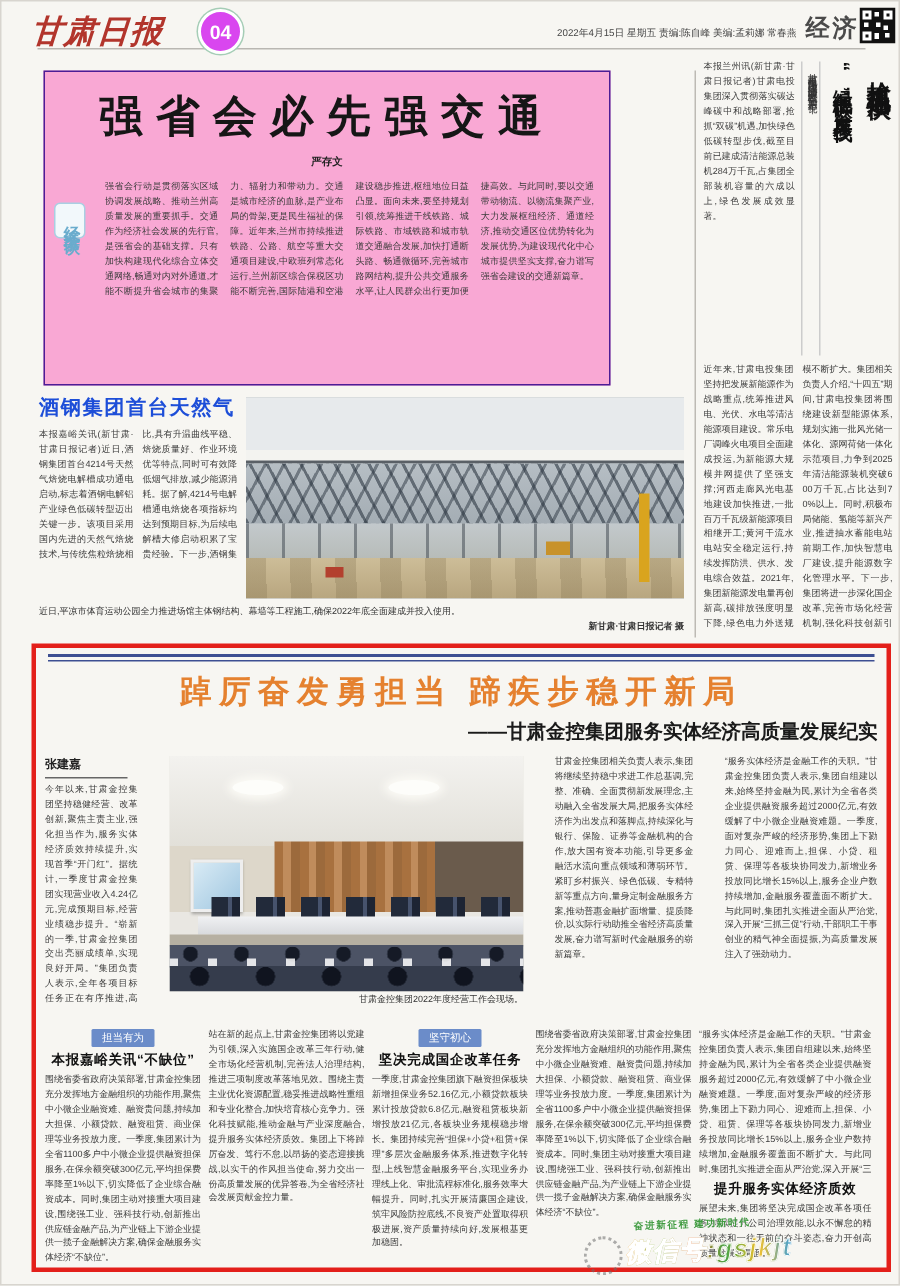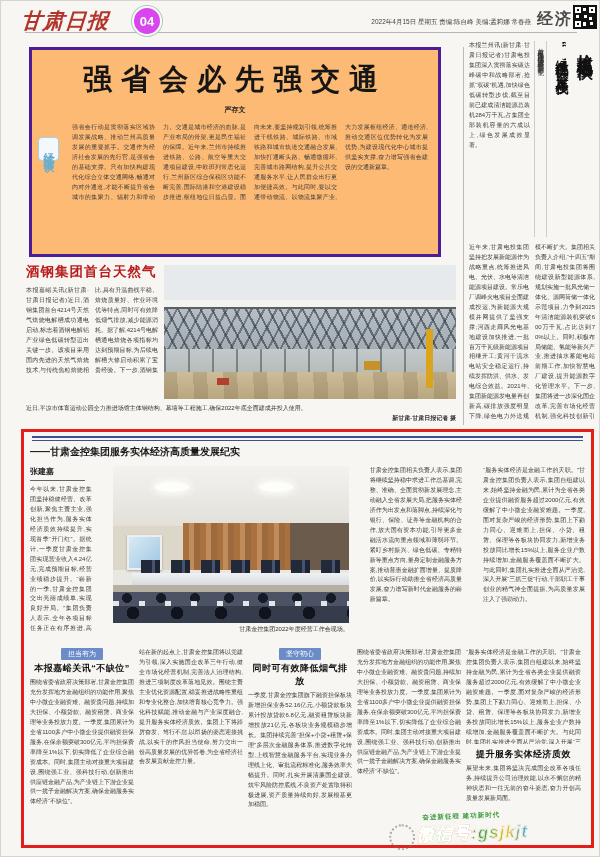--- a/index.html
+++ b/index.html
@@ -13,31 +13,31 @@
   .pagenum { position:absolute; left:131px; top:5px; width:30px; height:30px; border-radius:50%; background:#d946ef; border:2px solid #fff; box-shadow:0 0 0 1px #a5cdb6; color:#fff; font-weight:bold; font-size:13px; display:flex; align-items:center; justify-content:center; z-index:2; }
   .dateline { position:absolute; left:300px; top:17px; width:230px; text-align:right; font-size:6.5px; color:#444; }
   .section-label { position:absolute; left:536px; top:8px; font-size:16px; font-weight:bold; color:#4a4a4a; letter-spacing:2px; }
   .qr { position:absolute; left:572px; top:4px; width:24px; height:24px; }
 
   
   .tiny { font-size:6px; line-height:1.66; text-align:justify; color:#3b3b3b; word-break:break-all; overflow:hidden; }
   .caption { font-size:6px; color:#333; line-height:1.5; }
 
   
-  .qs-box { position:absolute; left:28px; top:46px; width:412px; height:210px; border:3px solid #4c1d95; background:#fdba74; }
+  .qs-box { position:absolute; left:28px; top:46px; width:378px; height:210px; border:1px solid #4c1d95; background:#f9a8d4; }
   .qs-title { margin-top:10px; text-align:center; font-size:29px; font-weight:bold; color:#161616; letter-spacing:9px; }
   .qs-author { margin-top:5px; text-align:center; font-size:7px; font-weight:bold; color:#222; }
   .qs-bodywrap { position:relative; margin:8px 10px 0 40px; height:140px; }
   .econ-tag { position:absolute; left:-34px; top:14px; writing-mode:vertical-rl; font-size:11px; font-weight:bold; color:#6aaccd; letter-spacing:3px; border:1px solid #a9cfe2; background:#f2f8fb; border-radius:4px; padding:5px 2px; }
   .qs-body { height:140px; column-count:4; column-gap:8px; }
 
   
   .jg { position:absolute; left:25px; top:262px; width:430px; height:138px; }
   .jg-left { position:absolute; left:0; top:0; width:132px; height:138px; }
-  .jg-title { font-size:13.5px; font-weight:bold; color:#b91c1c; line-height:1.35; letter-spacing:1px; }
+  .jg-title { font-size:13.5px; font-weight:bold; color:#1d4ed8; line-height:1.35; letter-spacing:1px; }
   .jg-body { margin-top:5px; height:92px; column-count:2; column-gap:6px; }
   .jg-photo { position:absolute; left:138px; top:2px; width:292px; height:134px; overflow:hidden; background:#b3bcc2; }
   .cap-row { position:absolute; left:25px; top:403px; width:430px; }
   .cap-credit { text-align:right; font-weight:bold; margin-top:1px; }
 
   .v-div { position:absolute; left:462px; top:46px; width:1px; height:378px; background:#bdbab4; }
 
   
   .rc { position:absolute; left:468px; top:40px; width:126px; height:384px; }
   .rc-top { display:flex; flex-direction:row; height:196px; }
@@ -45,21 +45,21 @@
   .rc-sub { writing-mode:vertical-rl; font-size:6.5px; color:#333; line-height:1.1; width:13px; margin-left:4px; border-left:1px solid #ccc; border-right:1px solid #ccc; padding:2px 1px; letter-spacing:1px; }
   .rc-t { writing-mode:vertical-rl; font-weight:bold; color:#111; letter-spacing:2px; }
   .rc-t2 { font-size:13px; width:20px; margin-left:4px; }
   .rc-t1 { font-size:16px; width:22px; margin-left:3px; }
   .rc-body { margin-top:6px; height:180px; column-count:2; column-gap:6px; }
 
   
   .red-box { position:absolute; left:20px; top:428px; width:573px; height:419px; border:3px solid #e31f1a; padding:4px 6px; }
   .blue-rule { height:5px; border-top:2px solid #3d4f92; border-bottom:1px solid #3d4f92; margin:0 2px; }
   .jk-title { margin-top:6px; text-align:center; font-size:21px; font-weight:bold; color:#e5812f; letter-spacing:5px; }
-  .jk-sub { margin-top:4px; text-align:left; font-size:10px; font-weight:bold; color:#1a1a1a; }
+  .jk-sub { margin-top:4px; text-align:right; font-size:13px; font-weight:bold; color:#1a1a1a; }
   .rowA { display:flex; margin-top:7px; height:176px; gap:21px; }
   .colAuthor { width:72px; }
   .jk-author { font-size:8px; font-weight:bold; color:#222; border-bottom:1px solid #666; padding-bottom:3px; margin-bottom:4px; width:90%; }
   .colAuthor .tiny { height:148px; }
   .photoWrap { width:236px; }
   .cp { position:relative; width:236px; height:157px; overflow:hidden; background:#e9e7e2; }
   .photoWrap .caption { text-align:right; margin-top:2px; }
   .colA { width:108px; } .colA .tiny { height:176px; }
   .colB { width:119px; } .colB .tiny { height:176px; }
   .rowB { display:flex; margin-top:6px; height:188px; gap:5px; }
@@ -174,20 +174,21 @@
       <div class="rc-lead tiny">本报兰州讯(新甘肃·甘肃日报记者)甘肃电投集团深入贯彻落实碳达峰碳中和战略部署,抢抓“双碳”机遇,加快绿色低碳转型步伐,截至目前已建成清洁能源总装机284万千瓦,占集团全部装机容量的六成以上,绿色发展成效显著。</div>
       <div class="rc-sub">甘肃电投集团建成清洁能源总装机二百八十四万千瓦</div>
       <div class="rc-t rc-t2">“绿色低碳”发展步伐</div>
       <div class="rc-t rc-t1">抢抓机遇加快</div>
     </div>
     <div class="rc-body tiny">近年来,甘肃电投集团坚持把发展新能源作为战略重点,统筹推进风电、光伏、水电等清洁能源项目建设。常乐电厂调峰火电项目全面建成投运,为新能源大规模并网提供了坚强支撑;河西走廊风光电基地建设加快推进,一批百万千瓦级新能源项目相继开工;黄河干流水电站安全稳定运行,持续发挥防洪、供水、发电综合效益。2021年,集团新能源发电量再创新高,碳排放强度明显下降,绿色电力外送规模不断扩大。集团相关负责人介绍,“十四五”期间,甘肃电投集团将围绕建设新型能源体系,规划实施一批风光储一体化、源网荷储一体化示范项目,力争到2025年清洁能源装机突破600万千瓦,占比达到70%以上。同时,积极布局储能、氢能等新兴产业,推进抽水蓄能电站前期工作,加快智慧电厂建设,提升能源数字化管理水平。下一步,集团将进一步深化国企改革,完善市场化经营机制,强化科技创新引领,以更大力度推进绿色低碳高质量发展,为保障全省能源安全、助力实现“双碳”目标作出新的更大贡献。</div>
   </aside>
 
   <section class="red-box">
     <div class="blue-rule"></div>
+    <h2 class="jk-title">踔厉奋发勇担当 蹄疾步稳开新局</h2>
     <div class="jk-sub">——甘肃金控集团服务实体经济高质量发展纪实</div>
 
     <div class="rowA">
       <div class="colAuthor">
         <div class="jk-author">张建嘉</div>
         <div class="tiny">今年以来,甘肃金控集团坚持稳健经营、改革创新,聚焦主责主业,强化担当作为,服务实体经济质效持续提升,实现首季“开门红”。据统计,一季度甘肃金控集团实现营业收入4.24亿元,完成预期目标,经营业绩稳步提升。“崭新的一季,甘肃金控集团交出亮丽成绩单,实现良好开局。”集团负责人表示,全年各项目标任务正在有序推进,高质量发展步伐更加坚实有力。</div>
       </div>
       <div class="photoWrap">
         <div class="cp">
           <div class="ceil"></div>
@@ -219,21 +220,21 @@
       <div class="col">
         <span class="tag">担当有为</span>
         <div class="subhead">本报嘉峪关讯“不缺位”</div>
         <div class="tiny" style="height:150px">围绕省委省政府决策部署,甘肃金控集团充分发挥地方金融组织的功能作用,聚焦中小微企业融资难、融资贵问题,持续加大担保、小额贷款、融资租赁、商业保理等业务投放力度。一季度,集团累计为全省1100多户中小微企业提供融资担保服务,在保余额突破300亿元,平均担保费率降至1%以下,切实降低了企业综合融资成本。同时,集团主动对接重大项目建设,围绕强工业、强科技行动,创新推出供应链金融产品,为产业链上下游企业提供一揽子金融解决方案,确保金融服务实体经济“不缺位”。</div>
       </div>
       <div class="col">
         <div class="tiny" style="height:188px">站在新的起点上,甘肃金控集团将以党建为引领,深入实施国企改革三年行动,健全市场化经营机制,完善法人治理结构,推进三项制度改革落地见效。围绕主责主业优化资源配置,稳妥推进战略性重组和专业化整合,加快培育核心竞争力。强化科技赋能,推动金融与产业深度融合,提升服务实体经济质效。集团上下将踔厉奋发、笃行不怠,以昂扬的姿态迎接挑战,以实干的作风担当使命,努力交出一份高质量发展的优异答卷,为全省经济社会发展贡献金控力量。</div>
       </div>
       <div class="col">
         <span class="tag">坚守初心</span>
-        <div class="subhead">同时可有效降低烟气排放</div>
+        <div class="subhead">坚决完成国企改革任务</div>
         <div class="tiny" style="height:150px">一季度,甘肃金控集团旗下融资担保板块新增担保业务52.16亿元,小额贷款板块累计投放贷款6.8亿元,融资租赁板块新增投放21亿元,各板块业务规模稳步增长。集团持续完善“担保+小贷+租赁+保理”多层次金融服务体系,推进数字化转型,上线智慧金融服务平台,实现业务办理线上化、审批流程标准化,服务效率大幅提升。同时,扎实开展清廉国企建设,筑牢风险防控底线,不良资产处置取得积极进展,资产质量持续向好,发展根基更加稳固。</div>
       </div>
       <div class="col">
         <div class="tiny" style="height:188px">围绕省委省政府决策部署,甘肃金控集团充分发挥地方金融组织的功能作用,聚焦中小微企业融资难、融资贵问题,持续加大担保、小额贷款、融资租赁、商业保理等业务投放力度。一季度,集团累计为全省1100多户中小微企业提供融资担保服务,在保余额突破300亿元,平均担保费率降至1%以下,切实降低了企业综合融资成本。同时,集团主动对接重大项目建设,围绕强工业、强科技行动,创新推出供应链金融产品,为产业链上下游企业提供一揽子金融解决方案,确保金融服务实体经济“不缺位”。</div>
       </div>
       <div class="col col5">
         <div class="tiny" style="height:96px">“服务实体经济是金融工作的天职。”甘肃金控集团负责人表示,集团自组建以来,始终坚持金融为民,累计为全省各类企业提供融资服务超过2000亿元,有效缓解了中小微企业融资难题。一季度,面对复杂严峻的经济形势,集团上下勠力同心、迎难而上,担保、小贷、租赁、保理等各板块协同发力,新增业务投放同比增长15%以上,服务企业户数持续增加,金融服务覆盖面不断扩大。与此同时,集团扎实推进全面从严治党,深入开展“三抓三促”行动,干部职工干事创业的精气神全面提振,为高质量发展注入了强劲动力。</div>
         <div class="subhead" style="margin-top:4px">提升服务实体经济质效</div>
         <div class="tiny" style="height:66px">展望未来,集团将坚决完成国企改革各项任务,持续提升公司治理效能,以永不懈怠的精神状态和一往无前的奋斗姿态,奋力开创高质量发展新局面。</div>
       </div>

